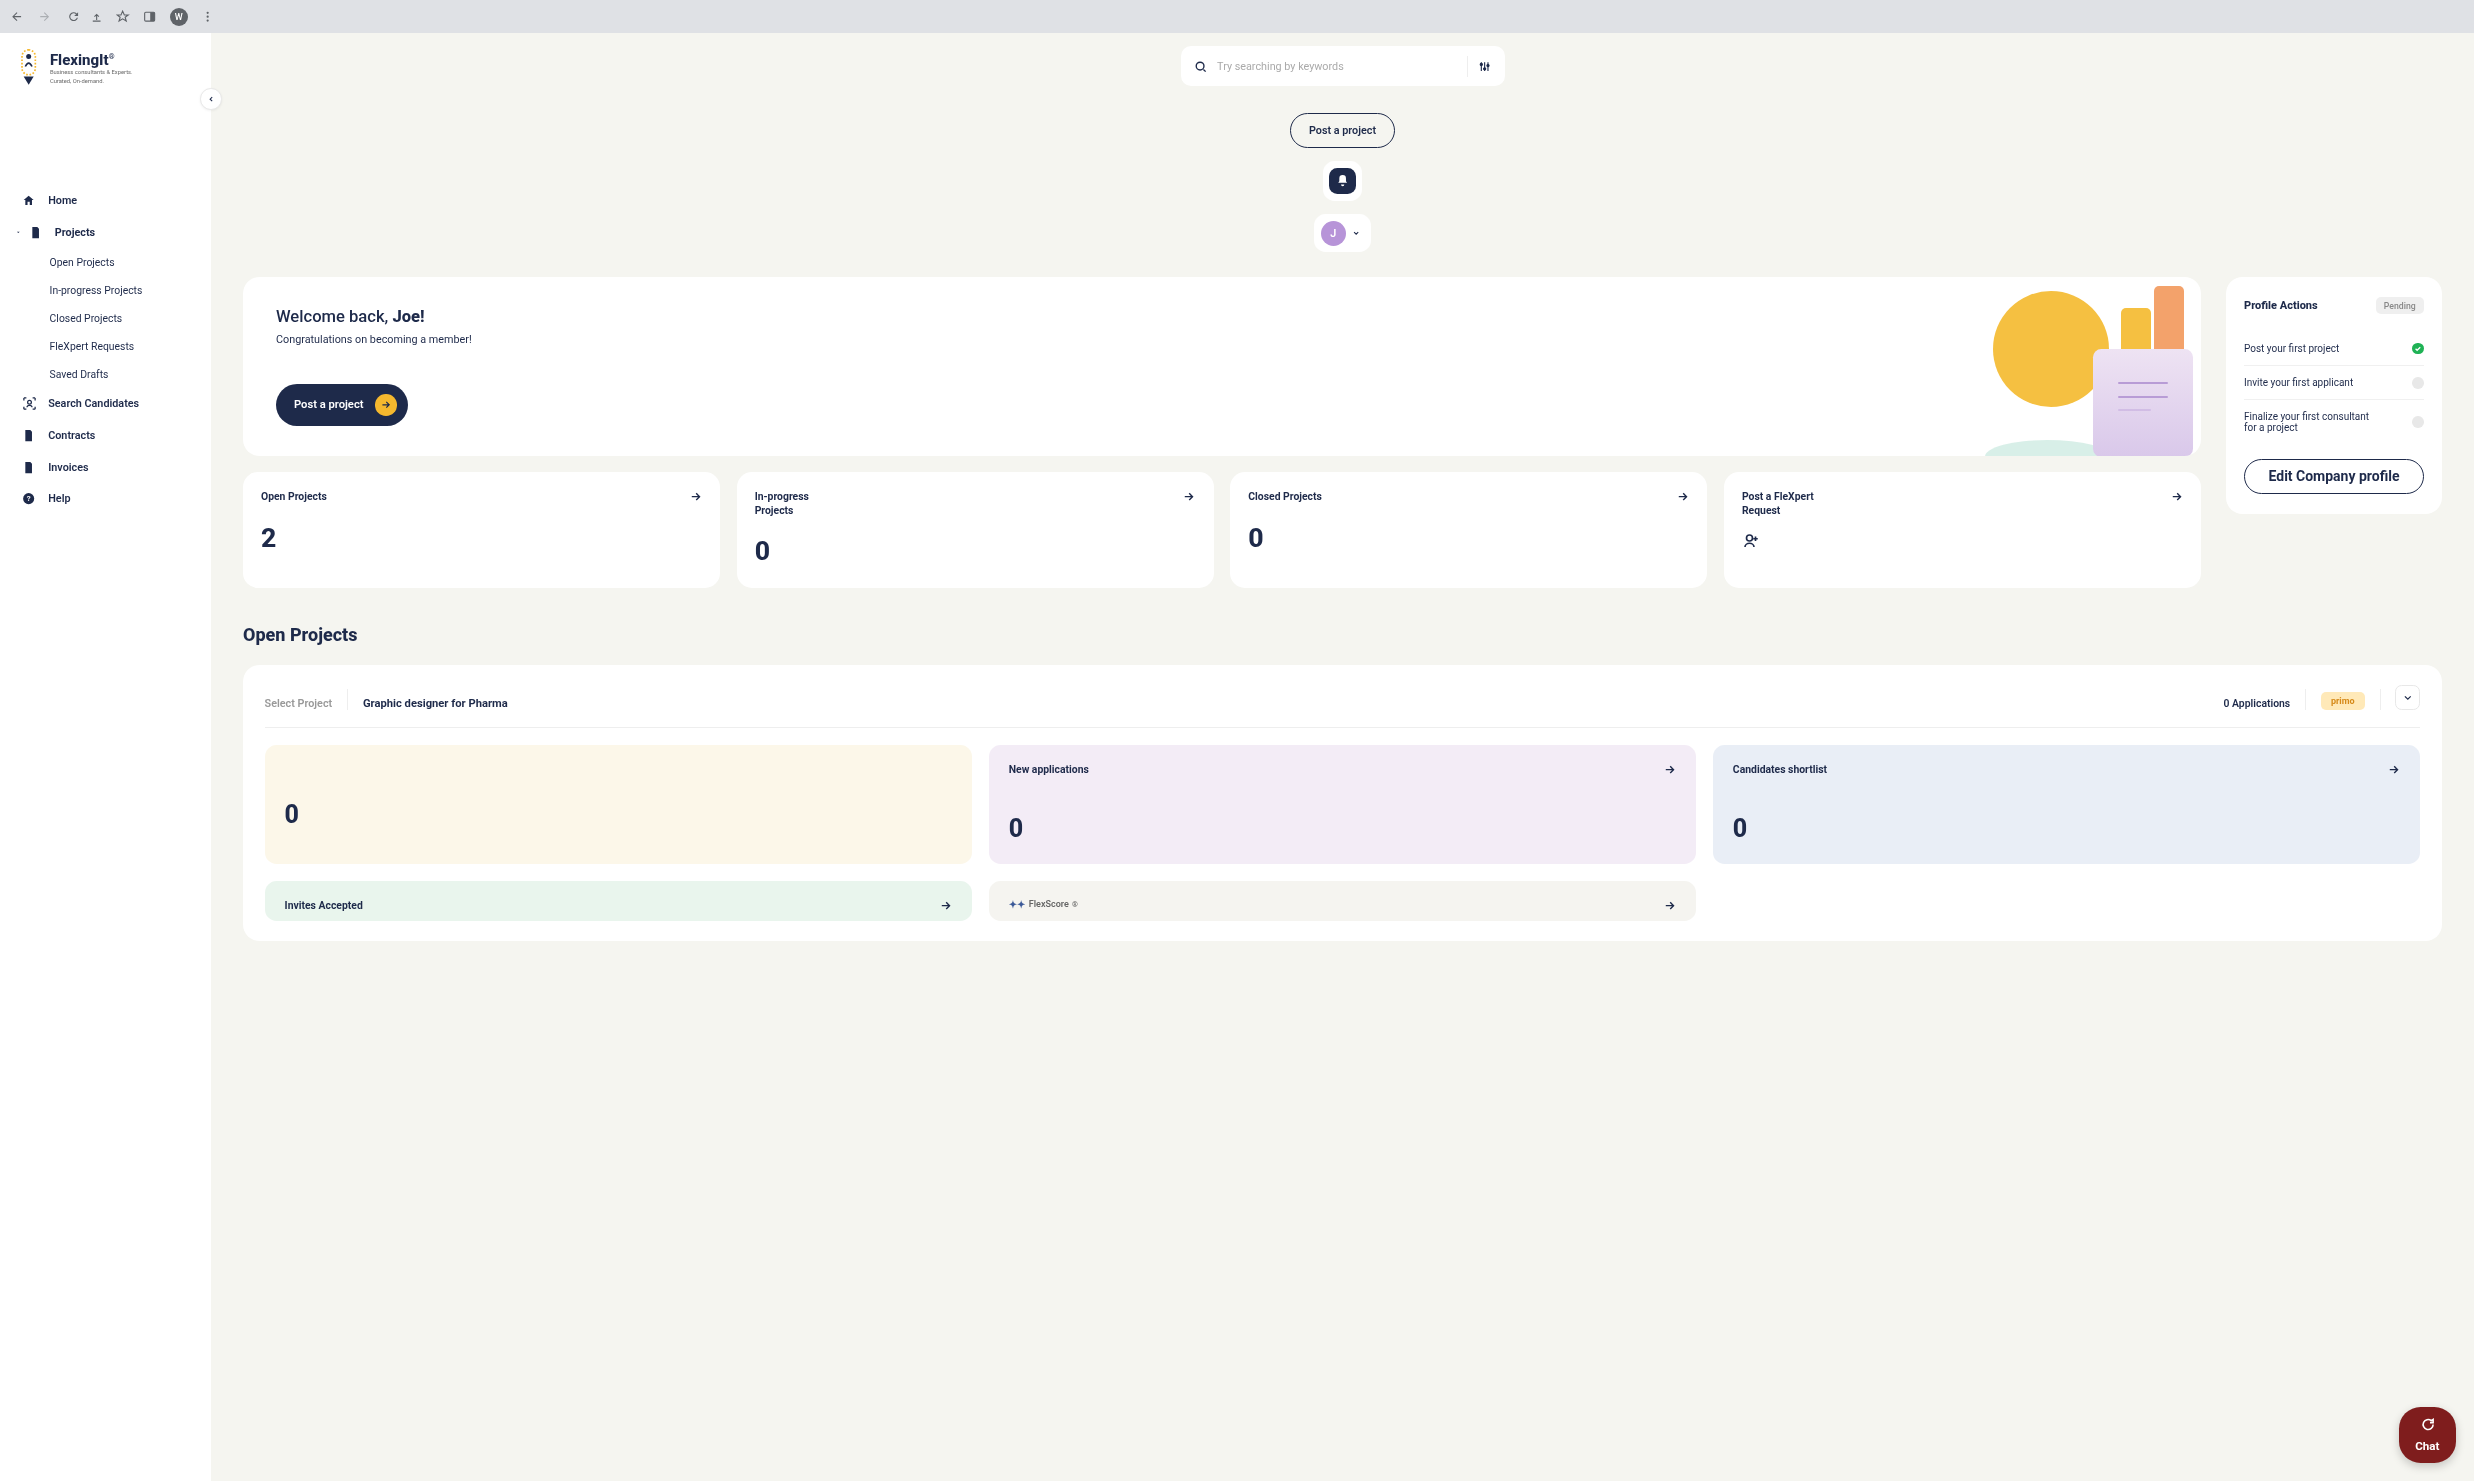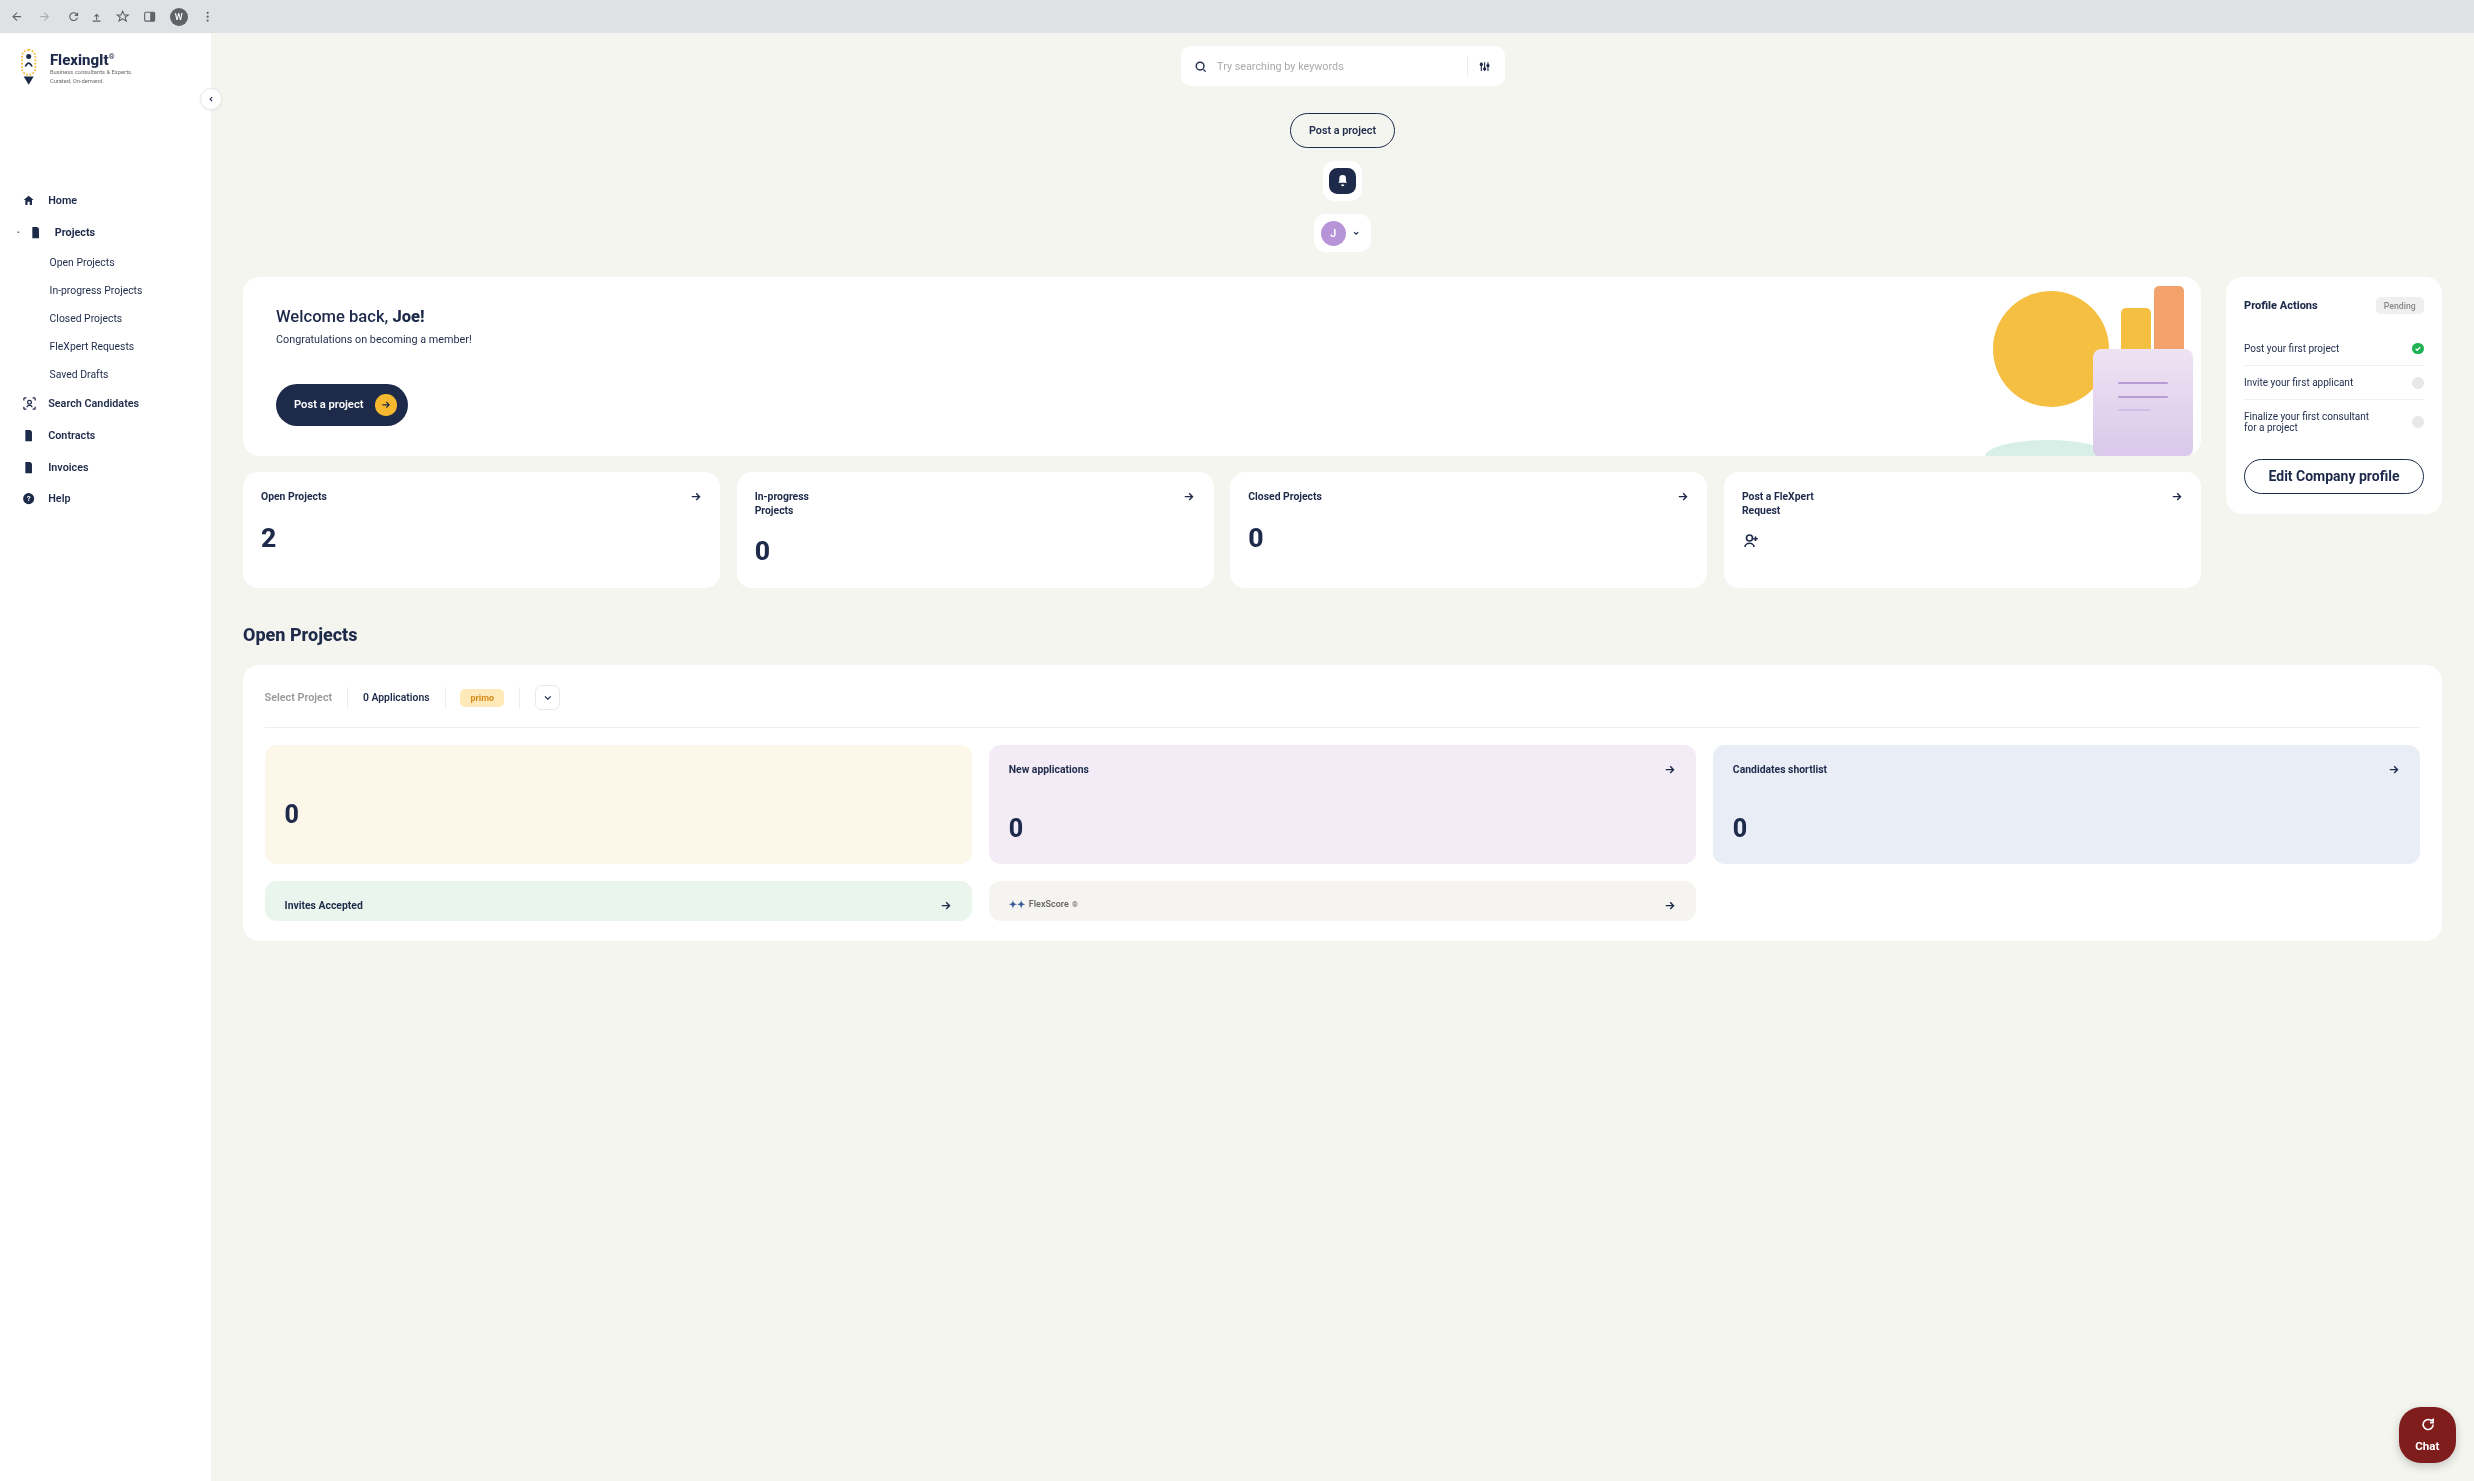--- a/index.html
+++ b/index.html
@@ -72,21 +72,21 @@
 .action-item { display: flex; justify-content: space-between; align-items: center; padding: 10.8px 0; font-size: 10px; color: #1e2a4a; border-bottom: 0.8px solid #f0f0f0; }
 .action-item:last-of-type { border-bottom: none; }
 .status-dot { width: 11.6px; height: 11.6px; border-radius: 50%; flex-shrink: 0; margin-left: 6.6px; }
 .status-done { background: #1fb255; display: flex; align-items: center; justify-content: center; }
 .status-pending { background: #e8e8e8; }
 .edit-profile-btn { margin-top: 15px; width: 100%; border: 1.2px solid #1e2a4a; border-radius: 18px; background: transparent; padding: 8.3px; font-size: 14px; font-weight: 700; color: #1e2a4a; cursor: pointer; }
 
 .section-title { font-size: 18px; font-weight: 800; color: #1e2a4a; margin-top: 20px; }
 
 .projects-panel { background: #fff; border-radius: 16.6px; padding: 20px 21.6px; grid-column: 1 / -1; margin-top: -5px; }
-.proj-header { display: flex; align-items: center; padding-bottom: 16.6px; border-bottom: 0.8px solid #eee; gap: 15px; }
+.proj-header { display: flex; align-items: flex-end; padding-bottom: 16.6px; border-bottom: 0.8px solid #eee; gap: 15px; }
 .select-label { font-size: 10.8px; color: #999; font-weight: 600; }
 .proj-divider { width: 0.8px; height: 21.6px; background: #eee; }
 .proj-name { font-size: 11.2px; font-weight: 700; color: #1e2a4a; flex: 1; }
 .apps-count { font-size: 10.4px; font-weight: 600; color: #1e2a4a; }
 .primo-badge { background: #ffe9b8; color: #d68a1a; font-size: 9px; font-weight: 700; padding: 4.2px 10px; border-radius: 5px; }
 .expand-box { border: 0.8px solid #e8e8e8; border-radius: 6.6px; width: 25px; height: 25px; display: flex; align-items: center; justify-content: center; cursor: pointer; }
 
 .app-stats { display: grid; grid-template-columns: repeat(3, 1fr); gap: 16.6px; margin-top: 16.6px; }
 .app-card { border-radius: 11.6px; padding: 18px 20px 21.6px; cursor: pointer; }
 .app-card.yellow { background: #fcf7e9; }
@@ -369,20 +369,21 @@
           <span style="max-width:133px">Finalize your first consultant for a project</span>
           <span class="status-dot status-pending"></span>
         </div>
         <button class="edit-profile-btn">Edit Company profile</button>
       </div>
 
       <div class="projects-panel">
         <div class="proj-header">
           <span class="select-label">Select Project</span>
           <div class="proj-divider"></div>
+          <span class="proj-name">Graphic designer for Pharma</span>
           <span class="apps-count">0 Applications</span>
           <div class="proj-divider"></div>
           <span class="primo-badge">primo</span>
           <div class="proj-divider"></div>
           <div class="expand-box">
             <svg width="11.6" height="11.6" viewBox="0 0 24 24" fill="none" stroke="#1e2a4a" stroke-width="2.5">
                 <path d="M6 9l6 6 6-6"></path>
               </svg>
           </div>
         </div>

